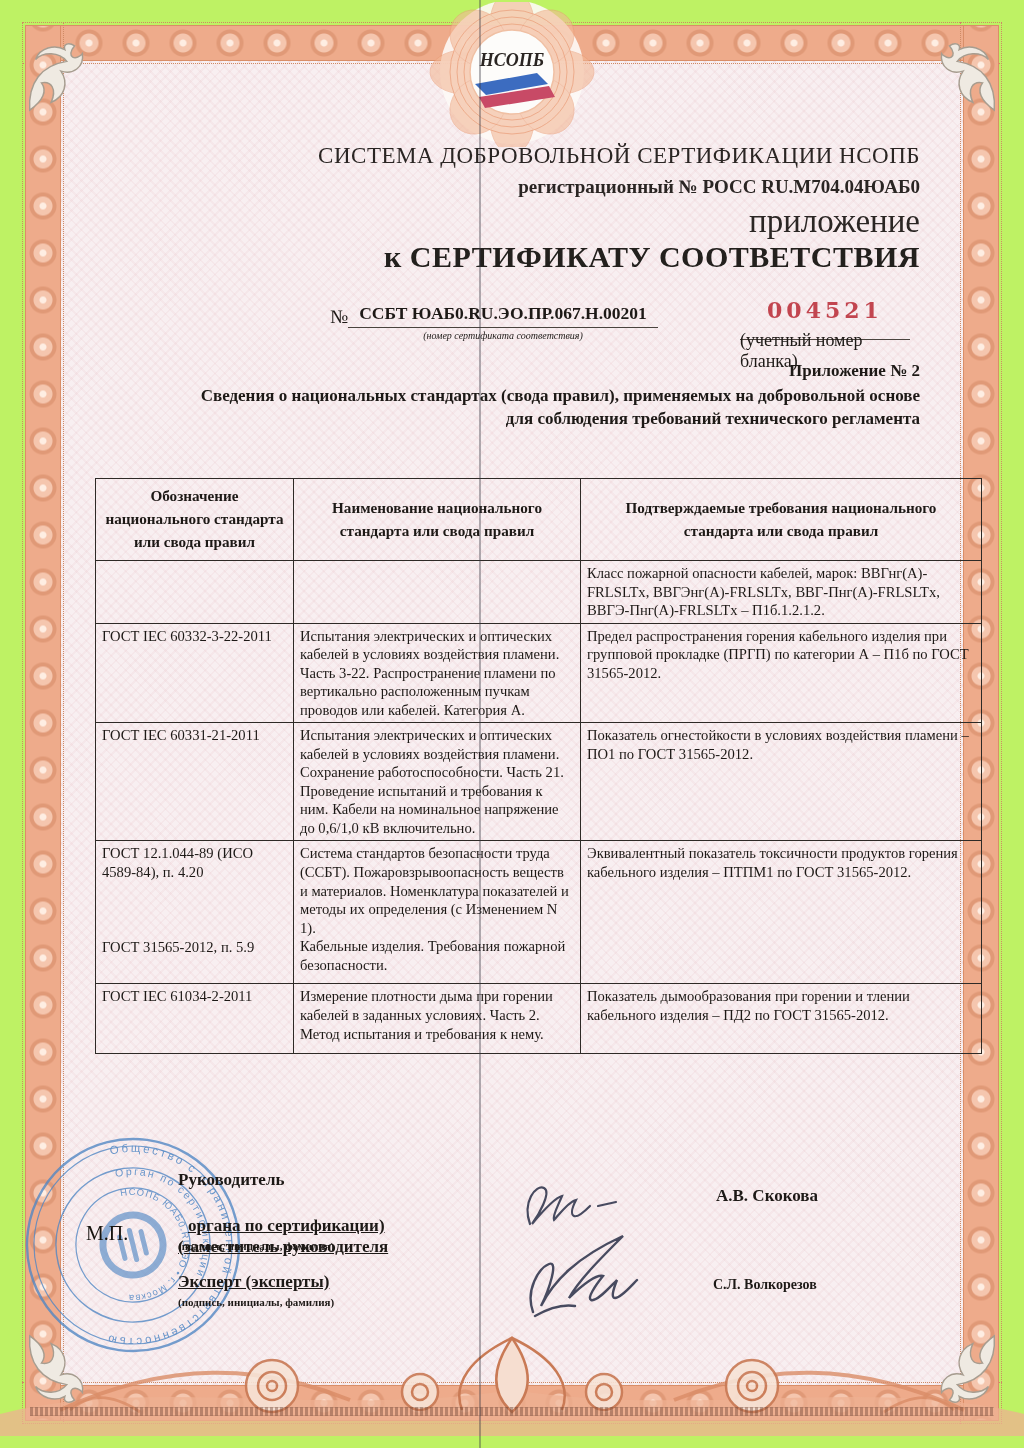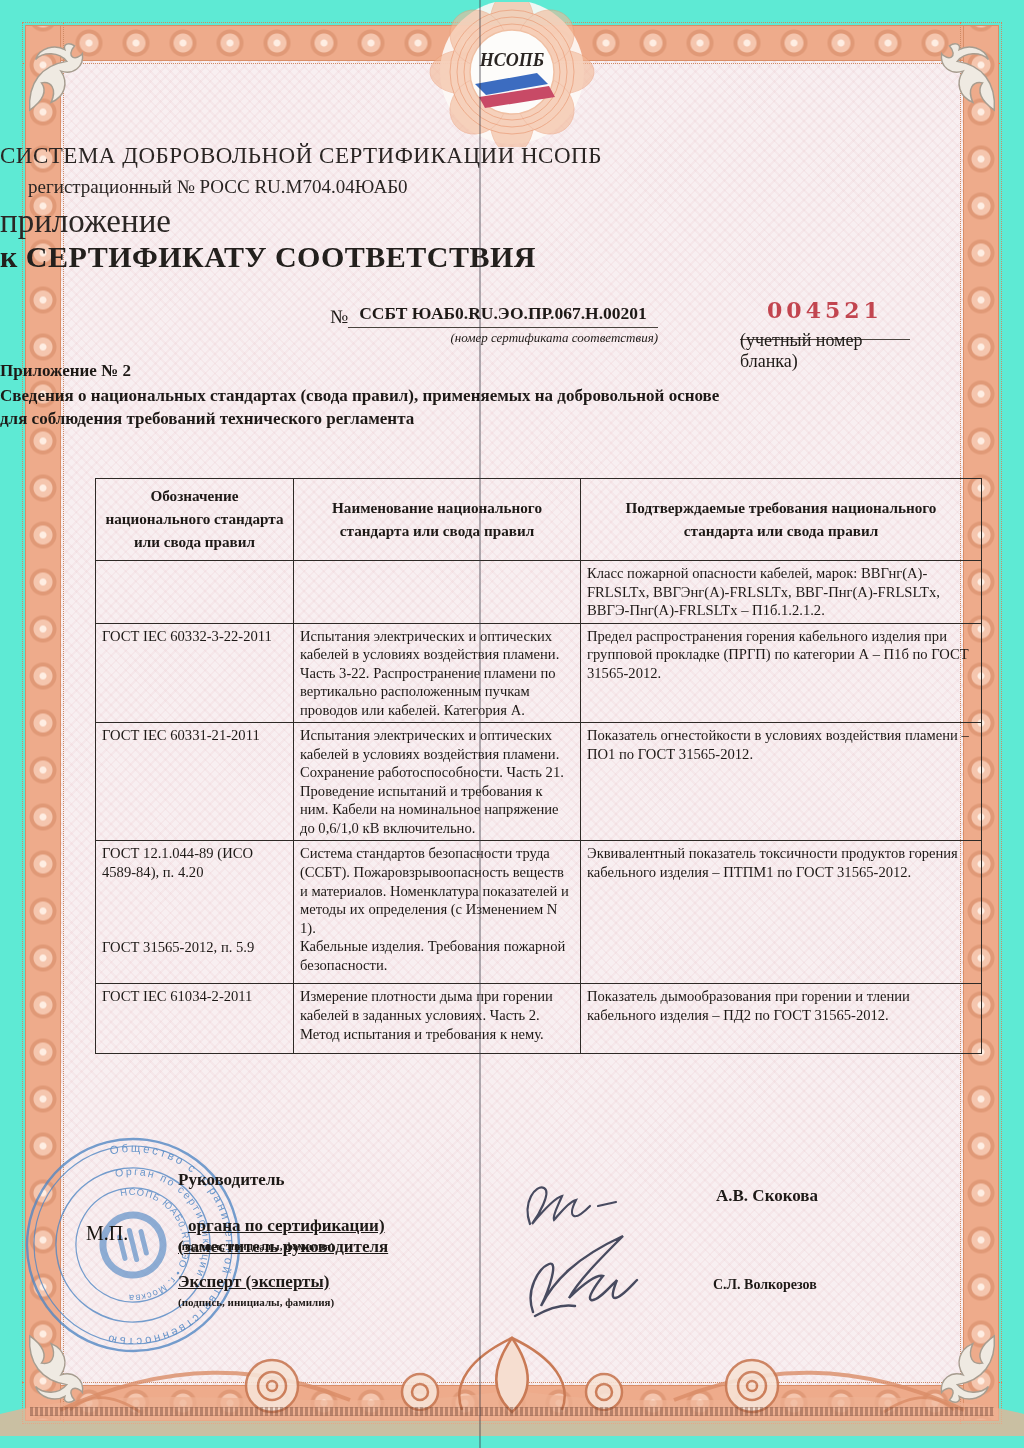--- a/index.html
+++ b/index.html
@@ -1,16 +1,16 @@
 <!DOCTYPE html>
 <html><head>
 <meta charset="utf-8">
 <style>
   html,body{margin:0;padding:0;background:#ffffff;}
-  .page{position:relative;width:1024px;height:1448px;background:#5eead4;overflow:hidden;
+  .page{position:relative;width:1024px;height:1448px;background:#bef264;overflow:hidden;
         font-family:"Liberation Serif","DejaVu Serif",serif;color:#1d1916;}
   
   .paper{position:absolute;left:59px;top:59px;right:59px;bottom:61px;background:#f8eff1;
     background-image:
       repeating-linear-gradient(45deg, rgba(212,130,140,.07) 0 2px, transparent 2px 7px),
       repeating-linear-gradient(-45deg, rgba(212,130,140,.07) 0 2px, transparent 2px 7px);}
   
   .band{position:absolute;background-color:#eeab8b;
     background-image:
       radial-gradient(circle, rgba(255,240,230,.95) 0 3px, rgba(255,240,230,0) 4px),
@@ -19,30 +19,30 @@
     background-position:center;box-shadow:inset 0 0 0 1px #d98e68;outline:1px dotted #cf8a64;outline-offset:2px;}
   .band-h{left:25px;right:25px;height:36px;background-size:47px 36px;background-repeat:repeat-x;}
   .band-v{top:25px;bottom:27px;width:36px;background-size:36px 47px;background-repeat:repeat-y;}
   .band-top{top:25px;} .band-bot{bottom:27px;} .band-left{left:25px;} .band-right{right:25px;}
   .corner{position:absolute;width:78px;height:78px;z-index:6;}
   .fold{position:absolute;left:479px;top:0;width:2px;height:1448px;background:rgba(55,55,65,.38);z-index:9;}
   .micro{position:absolute;left:30px;right:30px;top:1407px;height:7px;z-index:7;opacity:.7;
     background:repeating-linear-gradient(90deg, rgba(110,70,55,.6) 0 3px, rgba(110,70,55,0) 3px 5px);
     border-top:1px solid rgba(110,70,55,.35);border-bottom:1px solid rgba(110,70,55,.35);}
   
-  .ctext{position:absolute;left:0;width:920px;text-align:left;z-index:5;}
+  .ctext{position:absolute;left:0;width:920px;text-align:right;z-index:5;}
   .t-system{top:143px;font-size:23px;letter-spacing:.5px;color:#2a2523;}
-  .t-reg{top:176px;font-size:19px;font-weight:normal;color:#2a2523;padding-left:28px;}
+  .t-reg{top:176px;font-size:19px;font-weight:bold;color:#2a2523;}
   .t-pril{top:203px;font-size:33px;color:#2b2624;}
   .t-cert{top:240px;font-size:30px;font-weight:bold;letter-spacing:.5px;color:#23201d;}
   .t-app{font-size:17px;font-weight:bold;}
   .numsign{position:absolute;left:330px;top:306px;font-size:19px;z-index:5;}
   .certnum{position:absolute;left:348px;top:303px;width:310px;text-align:center;font-size:17.5px;
            font-weight:bold;border-bottom:1.6px solid #4a443e;padding-bottom:3px;z-index:5;}
-  .certnum-cap{position:absolute;left:348px;top:330px;width:310px;text-align:right;font-style:italic;font-size:13px;z-index:5;}
+  .certnum-cap{position:absolute;left:348px;top:330px;width:310px;text-align:center;font-style:italic;font-size:10px;z-index:5;}
   .blanknum{position:absolute;left:740px;top:297px;width:170px;text-align:center;font-size:22px;font-weight:bold;
             letter-spacing:4px;color:#c2454f;border-bottom:1.6px solid #4a443e;padding-bottom:16px;z-index:5;
             font-family:"DejaVu Serif",serif;}
   .blanknum-cap{position:absolute;left:740px;top:330px;width:170px;text-align:left;font-size:18px;z-index:5;}
   
   table.std{position:absolute;left:95px;top:478px;width:886px;border-collapse:collapse;table-layout:fixed;z-index:5;
             font-size:14.6px;line-height:1.27;}
   table.std td,table.std th{border:1.6px solid #2e2a26;vertical-align:top;text-align:left;padding:3px 6px 3px 6px;
             font-weight:normal;overflow:hidden;}
   table.std th{vertical-align:middle;text-align:center;font-weight:bold;font-size:15.2px;line-height:1.5;padding:4px 8px;}

